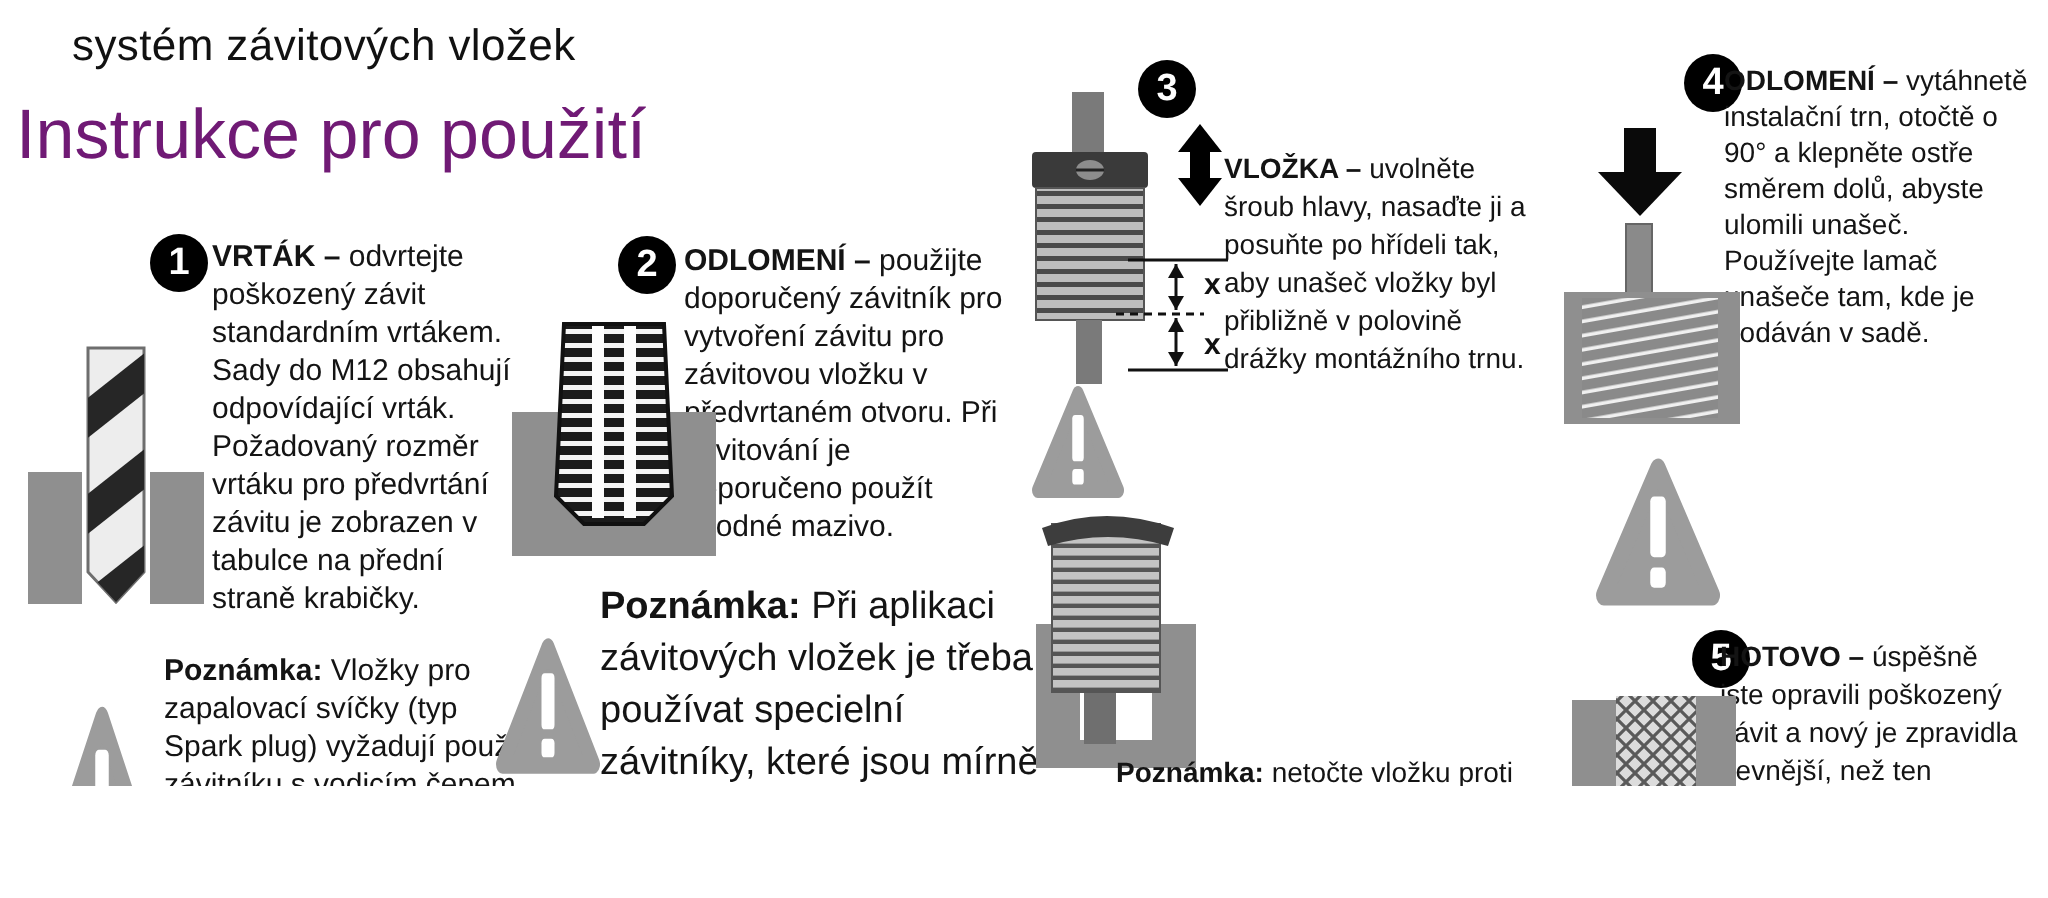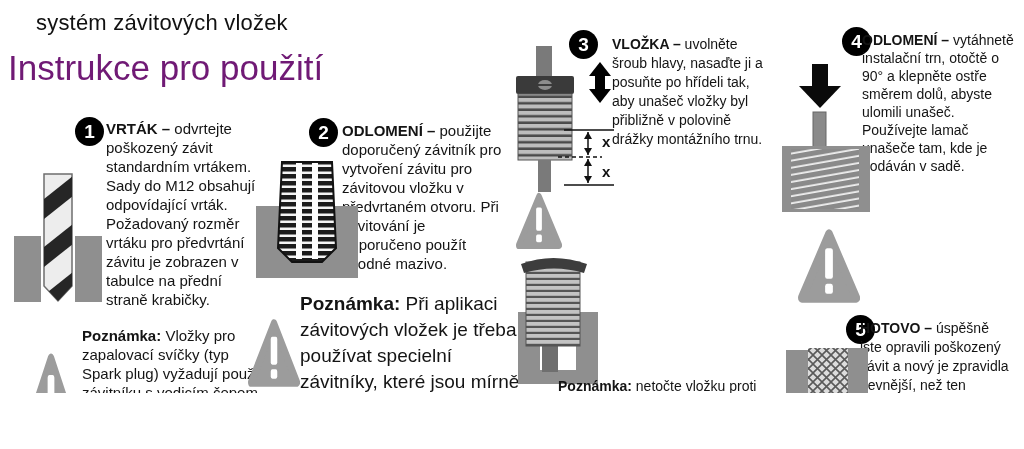--- a/index.html
+++ b/index.html
@@ -7,21 +7,21 @@
           font-family:"Liberation Sans",sans-serif;color:#141414;}
   .abs{position:absolute;}
   .subtitle{font-size:22px;letter-spacing:.2px;color:#111;}
   .title{font-size:35px;color:#701a75;}
   .badge{width:29px;height:29px;border-radius:50%;background:#000;color:#fff;
          display:flex;align-items:center;justify-content:center;
          font-weight:bold;font-size:19px;}
   .txt{white-space:normal;}
   .c12{font-size:15px;line-height:19px;}
   .c2n{font-size:19px;line-height:26px;}
-  .c3{font-size:14px;line-height:19px;}
+  .c3{font-size:14px;line-height:19px;margin-top:40px;}
   .c3n{font-size:14px;line-height:18.5px;}
   .c4{font-size:14px;line-height:18px;}
   .c4n{font-size:13.5px;line-height:18.5px;}
   .c5{font-size:14px;line-height:19px;}
   b{font-weight:bold;}
   svg{display:block;}
   .dimx{font-family:"Liberation Sans",sans-serif;font-weight:bold;font-size:15px;fill:#111;}
 </style>
 </head>
 <body>

